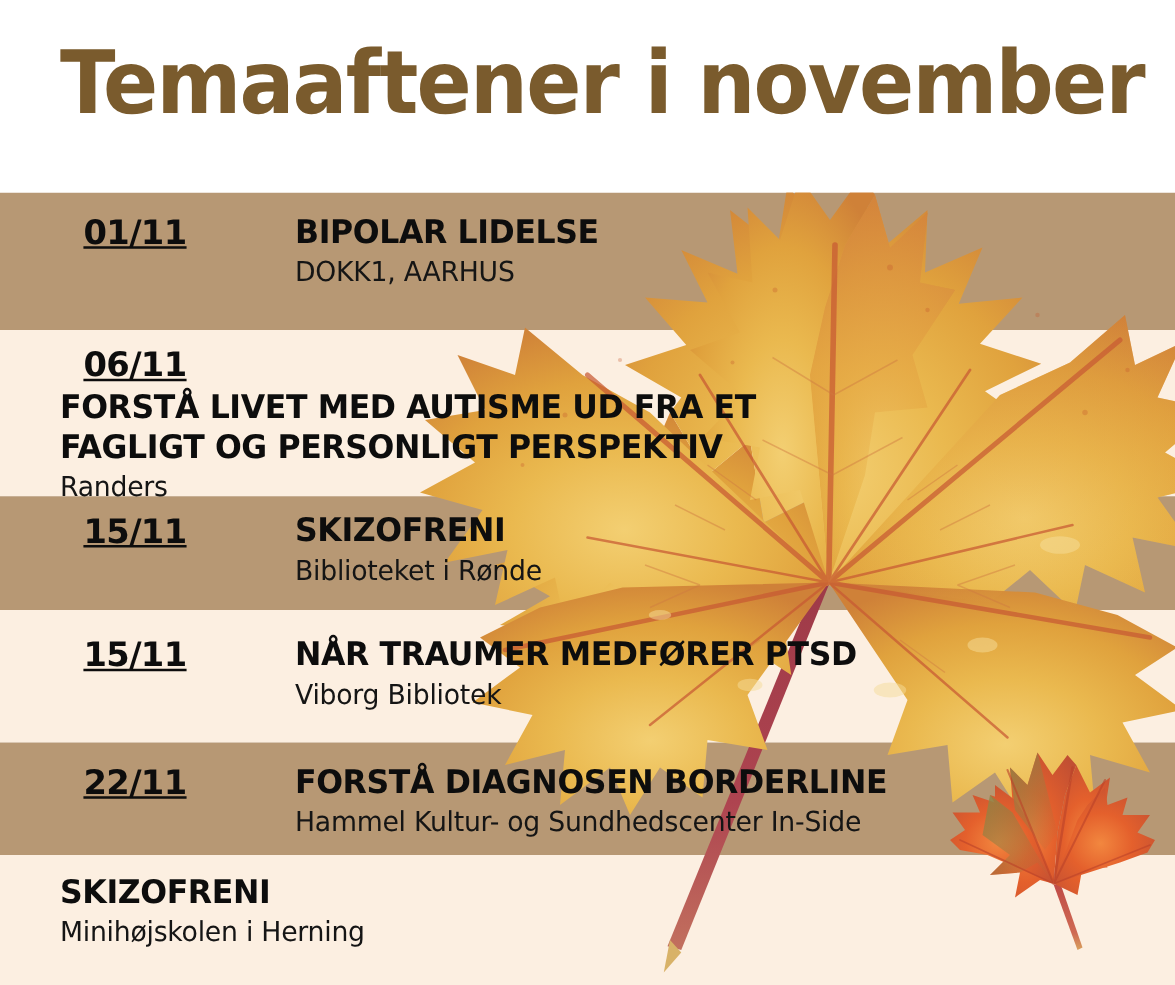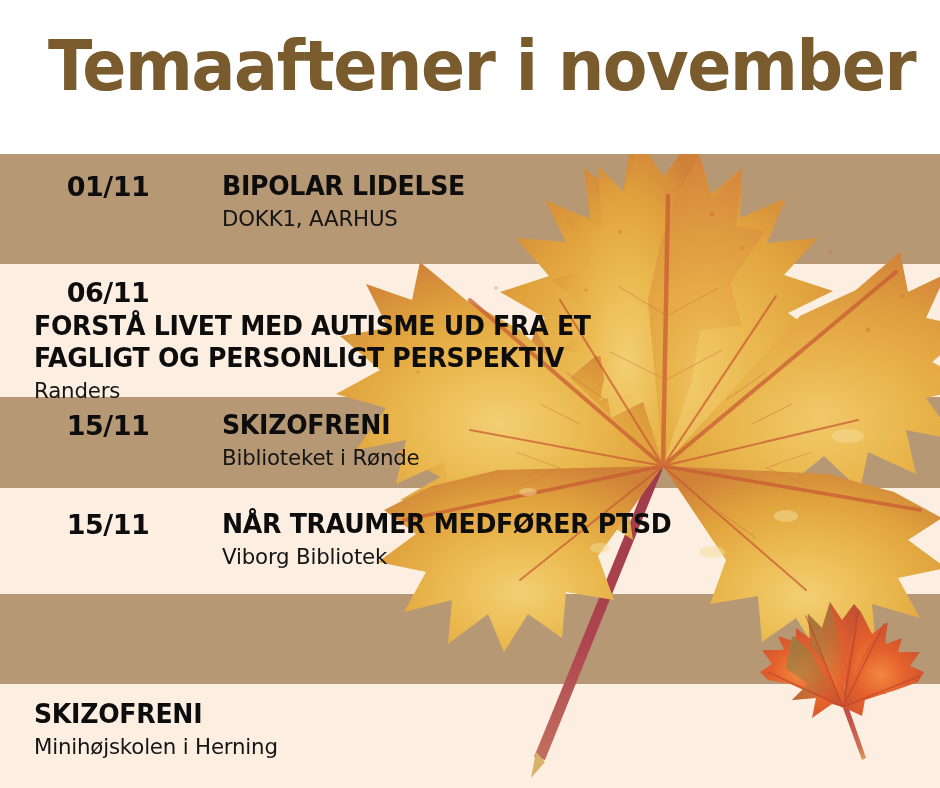--- a/index.html
+++ b/index.html
@@ -85,24 +85,25 @@
     flex: 0 0 auto;
     width: 160px;
     text-align: center;
     margin-left: 28px;
     font-family: "DejaVu Sans", "Liberation Sans", sans-serif;
     font-weight: bold;
     font-size: 27px;
     line-height: 34px;
     color: #0d0d0d;
     letter-spacing: -0.5px;
+    text-decoration: underline;
   }
   .row-body {
     flex: 1 1 auto;
-    margin-left: 34px;
+    margin-left: 48px;
     padding-right: 10px;
   }
   .row-title {
     font-family: "DejaVu Sans", "Liberation Sans", sans-serif;
     font-weight: bold;
     font-size: 26px;
     line-height: 32px;
     color: #0d0d0d;
     letter-spacing: -0.3px;
     transform: scaleX(0.97);
@@ -377,20 +378,27 @@
     </div>
 
     <div class="row" style="top:508px;">
       <div class="row-date">15/11</div>
       <div class="row-body">
         <div class="row-title">NÅR TRAUMER MEDFØRER PTSD</div>
         <div class="row-venue">Viborg Bibliotek</div>
       </div>
     </div>
 
+    <div class="row" style="top:610px;">
+      <div class="row-date">22/11</div>
+      <div class="row-body">
+        <div class="row-title">FORSTÅ DIAGNOSEN BORDERLINE</div>
+        <div class="row-venue">Hammel Kultur- og Sundhedscenter In-Side</div>
+      </div>
+    </div>
 
     <div class="row" style="top:698px;">
       <div class="row-body">
         <div class="row-title">SKIZOFRENI</div>
         <div class="row-venue">Minihøjskolen i Herning</div>
       </div>
     </div>
 
   </div>
 </div>

